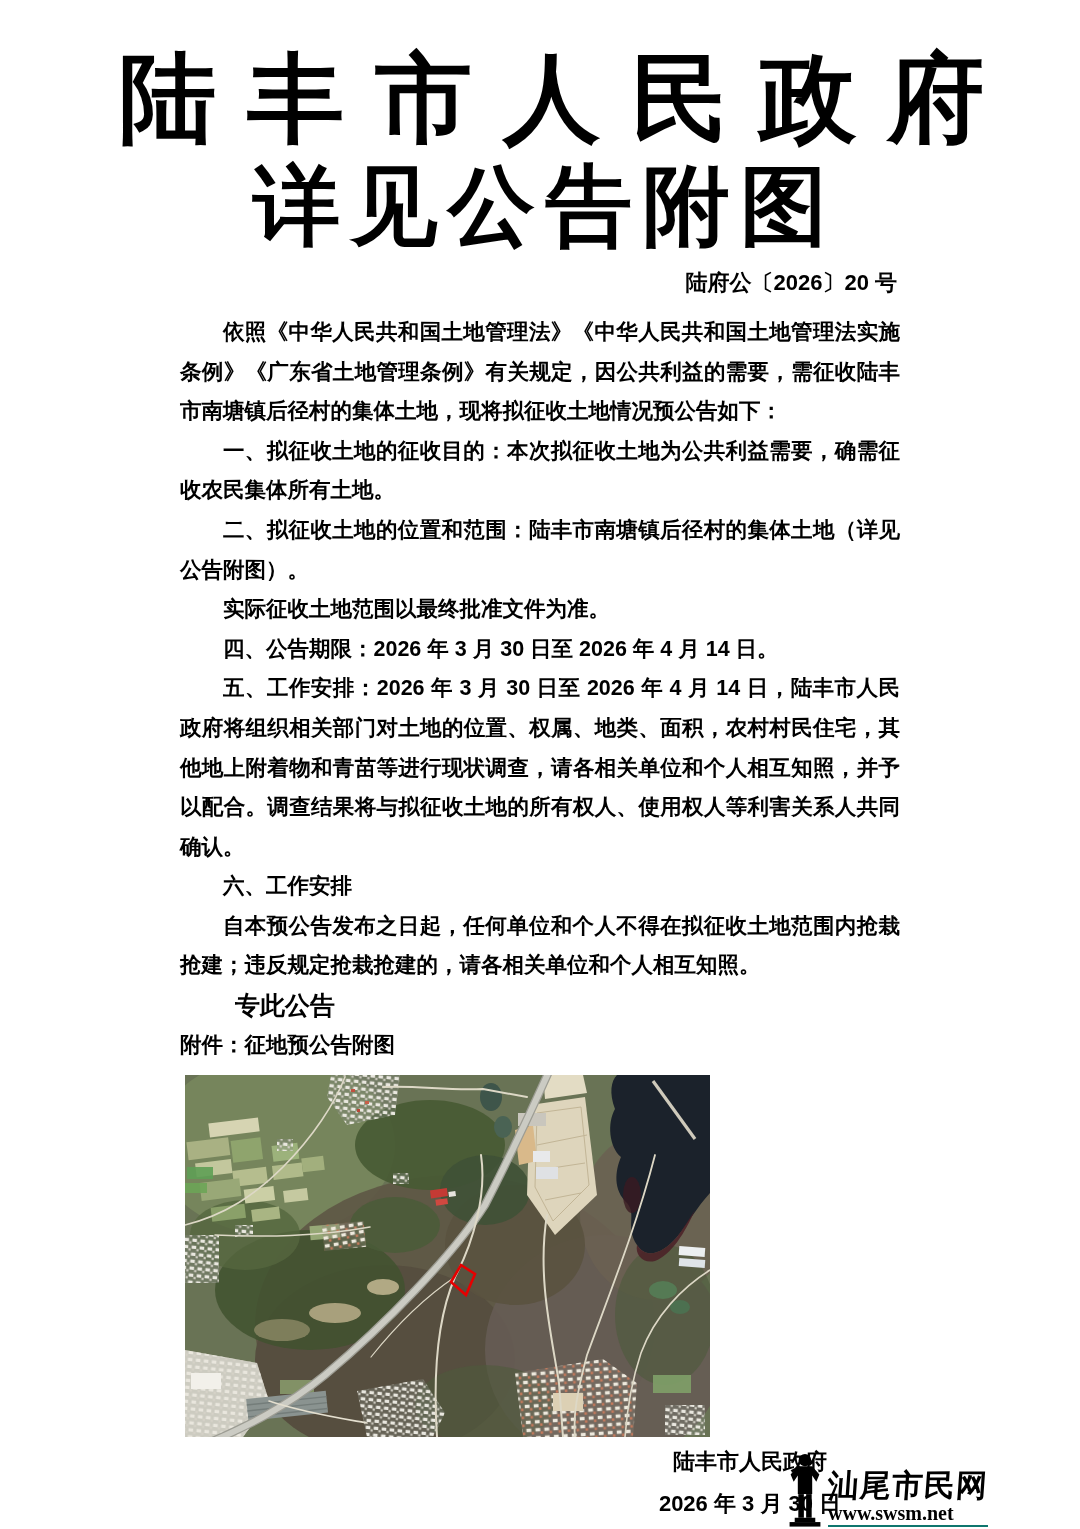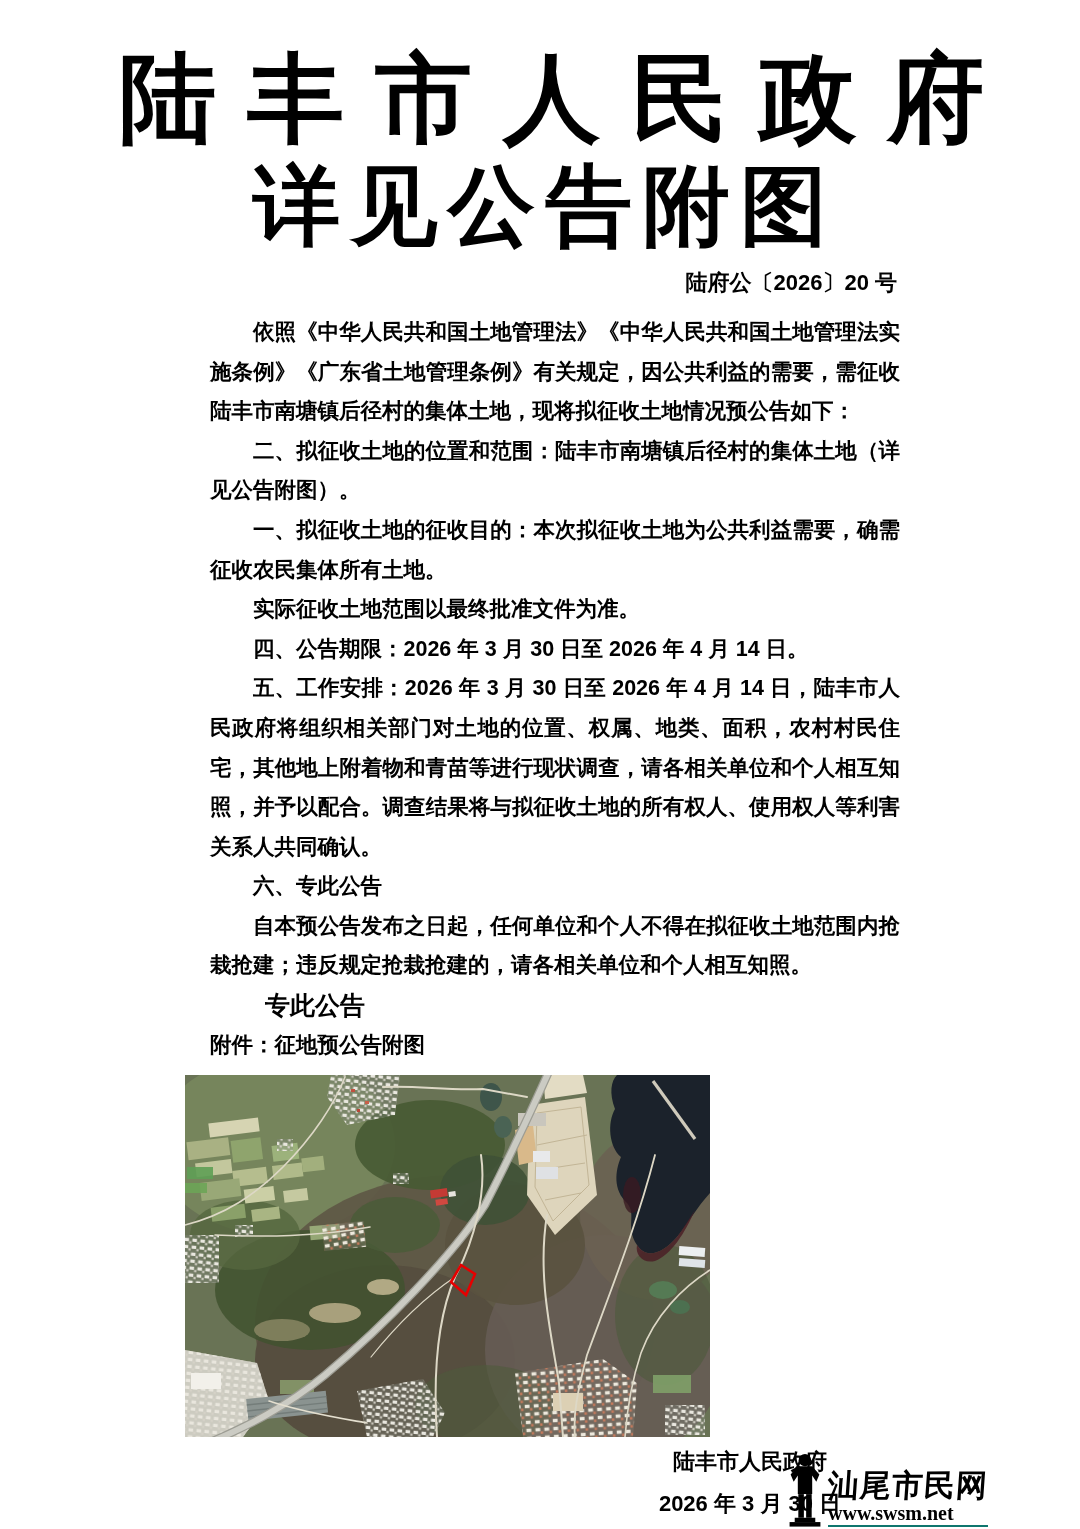--- a/index.html
+++ b/index.html
@@ -42,21 +42,21 @@
     font-weight:600;
     line-height:28px;
   }
   .body-text {
     margin:14px 92px 0 92px;
     font-size:21.5px;
     font-weight:600;
     line-height:39.6px;
     text-align:justify;
   }
-  .body-text p { text-indent:2em;margin-left:30px; }
+  .body-text p { text-indent:2em; }
   .body-text p.conclusion {
     font-family:"Liberation Serif", serif;
     font-weight:900;
     font-size:25px;
     text-indent:2.2em;
   }
   .body-text p.attachment { text-indent:0; }
   figure.map-figure {
     margin:10px 0 0 97px;
     width:525px; height:362px;
@@ -101,26 +101,26 @@
 
 <div class="page">
 
   <h1 class="title-1">陆丰市人民政府</h1>
   <h2 class="title-2">详见公告附图</h2>
 
   <div class="doc-number">陆府公〔2026〕20 号</div>
 
   <div class="body-text">
     <p>依照《中华人民共和国土地管理法》《中华人民共和国土地管理法实施条例》《广东省土地管理条例》有关规定，因公共利益的需要，需征收陆丰市南塘镇后径村的集体土地，现将拟征收土地情况预公告如下：</p>
+    <p>一、拟征收土地的征收目的：本次拟征收土地为公共利益需要，确需征收农民集体所有土地。</p>
     <p>二、拟征收土地的位置和范围：陆丰市南塘镇后径村的集体土地（详见公告附图）。</p>
-    <p>一、拟征收土地的征收目的：本次拟征收土地为公共利益需要，确需征收农民集体所有土地。</p>
     <p>实际征收土地范围以最终批准文件为准。</p>
     <p>四、公告期限：2026 年 3 月 30 日至 2026 年 4 月 14 日。</p>
     <p>五、工作安排：2026 年 3 月 30 日至 2026 年 4 月 14 日，陆丰市人民政府将组织相关部门对土地的位置、权属、地类、面积，农村村民住宅，其他地上附着物和青苗等进行现状调查，请各相关单位和个人相互知照，并予以配合。调查结果将与拟征收土地的所有权人、使用权人等利害关系人共同确认。</p>
-    <p>六、专此公告</p>
+    <p>六、工作安排</p>
     <p>自本预公告发布之日起，任何单位和个人不得在拟征收土地范围内抢栽抢建；违反规定抢栽抢建的，请各相关单位和个人相互知照。</p>
     <p class="conclusion">专此公告</p>
     <p class="attachment">附件：征地预公告附图</p>
   </div>
 
   <figure class="map-figure">
     <svg width="525" height="362" viewBox="0 0 525 362" xmlns="http://www.w3.org/2000/svg">
       <defs>
         <pattern id="houses" width="8" height="7" patternUnits="userSpaceOnUse" patternTransform="rotate(6)">
           <rect width="8" height="7" fill="rgba(130,135,125,0.35)"></rect>

